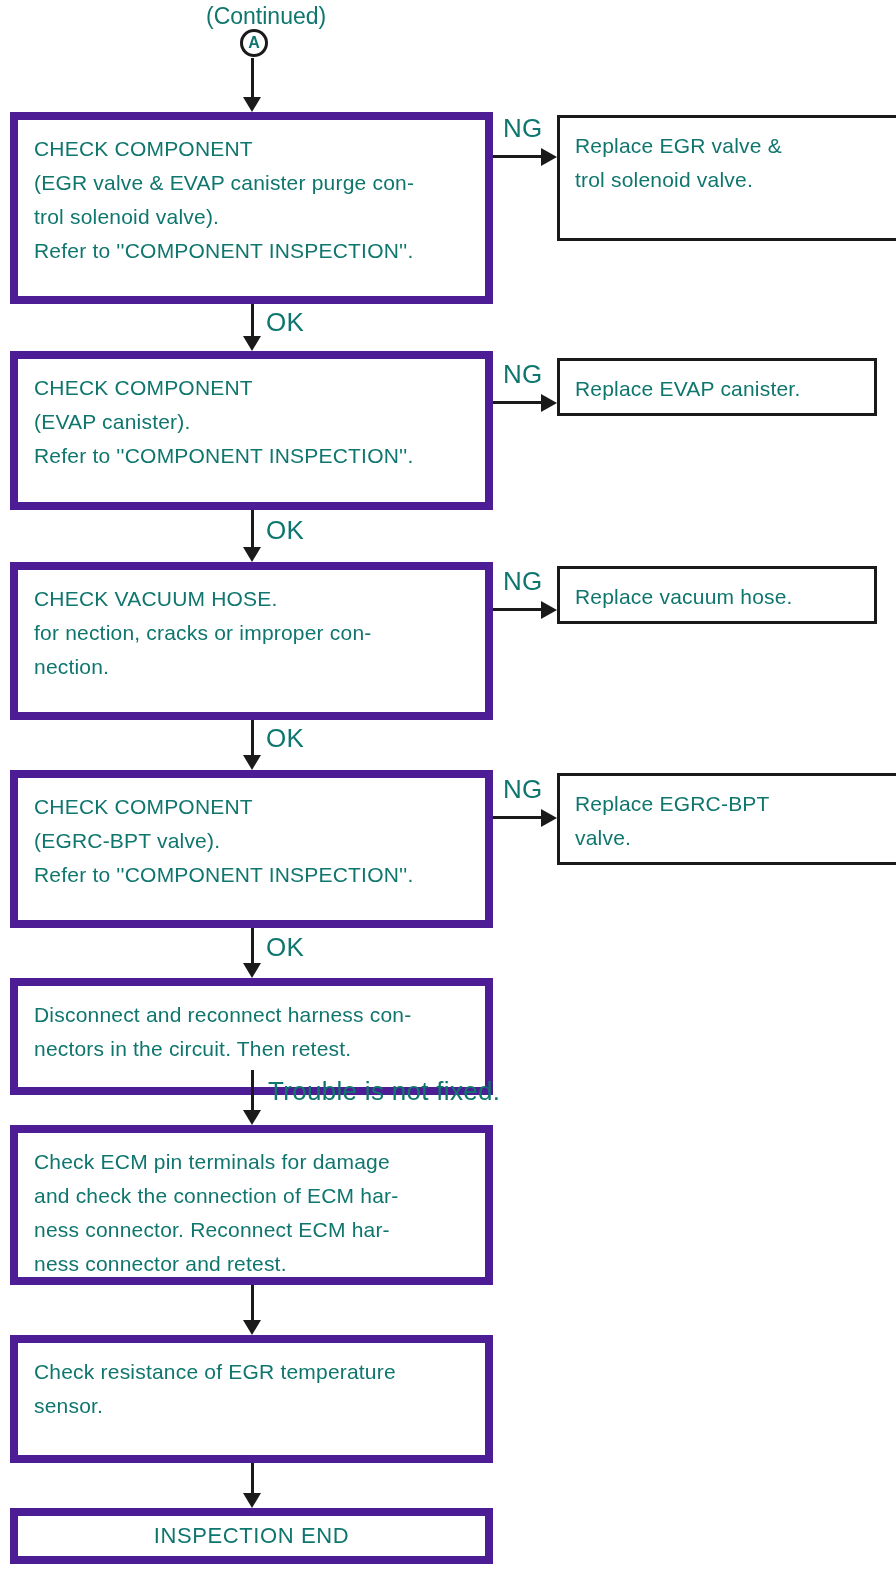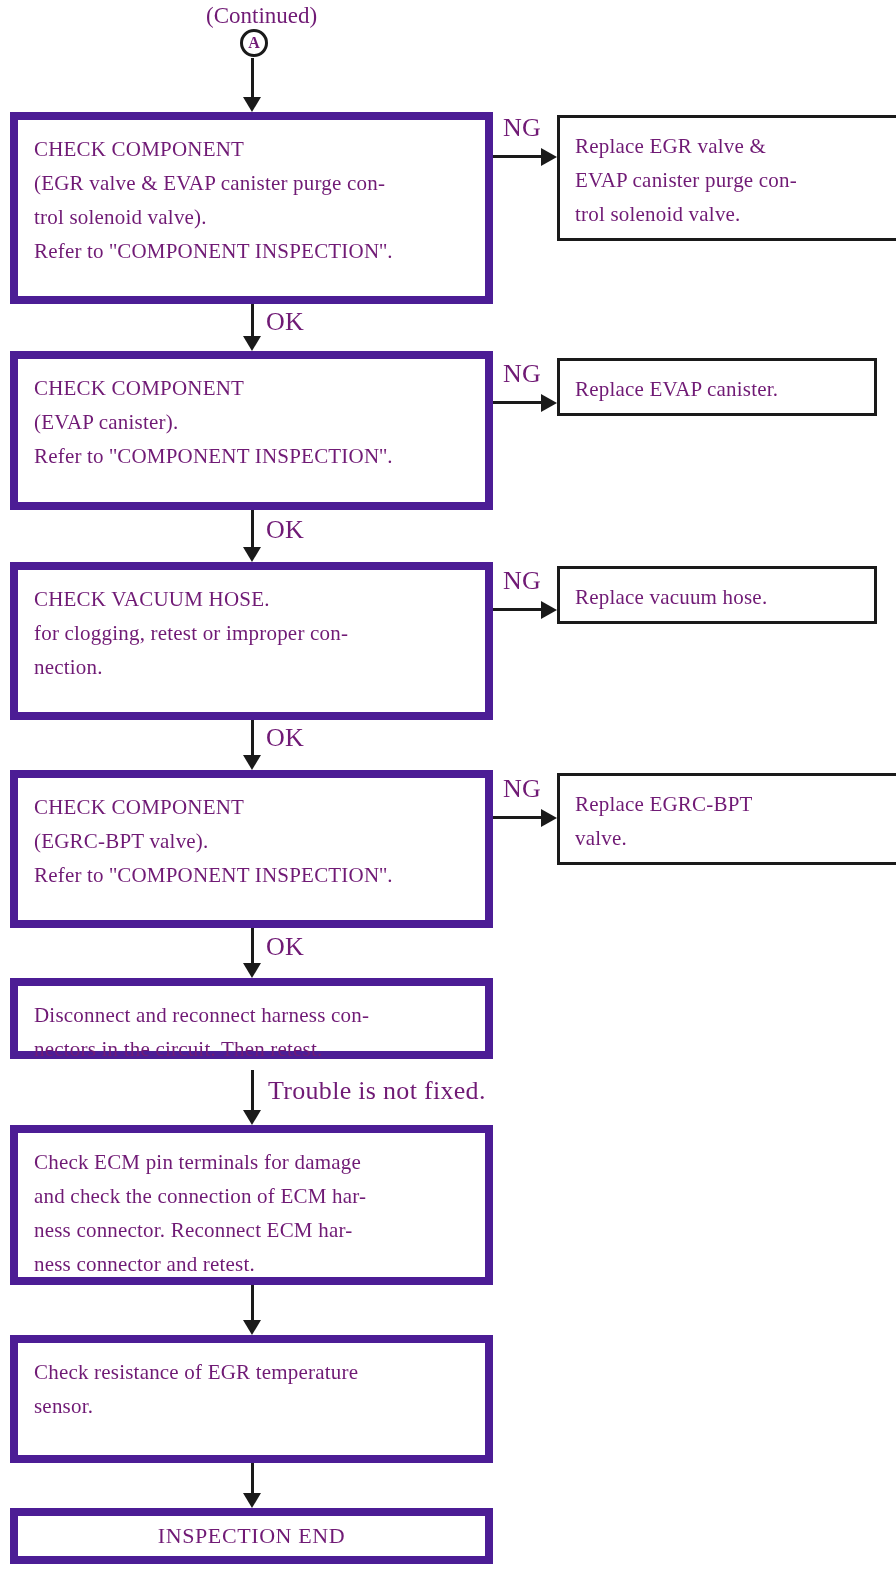--- a/index.html
+++ b/index.html
@@ -1,18 +1,18 @@
 <!DOCTYPE html>
 <html><head>
 <meta charset="utf-8">
 <style>
   html,body{margin:0;padding:0;background:#ffffff;}
   .canvas{
     position:relative;width:896px;height:1580px;background:#ffffff;
-    color:#701a75;font-family:Liberation Serif, serif;overflow:hidden;
+    color:#0f766e;font-family:Liberation Sans, sans-serif;overflow:hidden;
   }
   .box{
     position:absolute;border:8px solid #4c1d95;background:#ffffff;
     box-sizing:border-box;padding:12px 16px;font-size:21px;line-height:34px;
     letter-spacing:.2px;
   }
   .left{left:10px;width:483px;}
   .rbox{position:absolute;border:3px solid #1a1a1a;background:#ffffff;
     box-sizing:border-box;padding:11px 15px;font-size:21px;line-height:34px;
     letter-spacing:.2px;}
@@ -50,21 +50,20 @@
     <div>CHECK COMPONENT</div>
     <div>(EGR valve &amp; EVAP canister purge con-</div>
     <div>trol solenoid valve).</div>
     <div>Refer to ''COMPONENT INSPECTION''.</div>
   </div>
   <div class="lbl" style="left:503px;top:113px;">NG</div>
   <div class="hline" style="top:155px;"></div>
   <div class="rhead" style="top:148px;"></div>
   <div class="rbox" style="left:557px;top:115px;width:353px;height:126px;">
     <div>Replace EGR valve &amp;</div>
-    <div>EVAP canister purge con-</div>
     <div>trol solenoid valve.</div>
   </div>
 
   <div class="vline" style="top:304px;height:35px;"></div>
   <div class="ahead" style="top:336px;"></div>
   <div class="lbl" style="left:266px;top:307px;">OK</div>
 
   <div class="box left" style="top:351px;height:159px;">
     <div>CHECK COMPONENT</div>
     <div>(EVAP canister).</div>
@@ -76,21 +75,21 @@
   <div class="rbox" style="left:557px;top:358px;width:320px;height:58px;">
     <div>Replace EVAP canister.</div>
   </div>
 
   <div class="vline" style="top:510px;height:40px;"></div>
   <div class="ahead" style="top:547px;"></div>
   <div class="lbl" style="left:266px;top:515px;">OK</div>
 
   <div class="box left" style="top:562px;height:158px;">
     <div>CHECK VACUUM HOSE.</div>
-    <div>for clogging, retest or improper con-</div>
+    <div>for nection, cracks or improper con-</div>
     <div>nection.</div>
   </div>
   <div class="lbl" style="left:503px;top:566px;">NG</div>
   <div class="hline" style="top:608px;"></div>
   <div class="rhead" style="top:601px;"></div>
   <div class="rbox" style="left:557px;top:566px;width:320px;height:58px;">
     <div>Replace vacuum hose.</div>
   </div>
 
   <div class="vline" style="top:720px;height:38px;"></div>
@@ -107,21 +106,21 @@
   <div class="rhead" style="top:809px;"></div>
   <div class="rbox" style="left:557px;top:773px;width:368px;height:92px;">
     <div>Replace EGRC-BPT</div>
     <div>valve.</div>
   </div>
 
   <div class="vline" style="top:928px;height:38px;"></div>
   <div class="ahead" style="top:963px;"></div>
   <div class="lbl" style="left:266px;top:932px;">OK</div>
 
-  <div class="box left" style="top:978px;height:81px;">
+  <div class="box left" style="top:978px;height:117px;">
     <div>Disconnect and reconnect harness con-</div>
     <div>nectors in the circuit. Then retest.</div>
   </div>
 
   <div class="vline" style="top:1070px;height:43px;"></div>
   <div class="ahead" style="top:1110px;"></div>
   <div class="lbl" style="left:268px;top:1076px;">Trouble is not fixed.</div>
 
   <div class="box left" style="top:1125px;height:160px;">
     <div>Check ECM pin terminals for damage</div>

